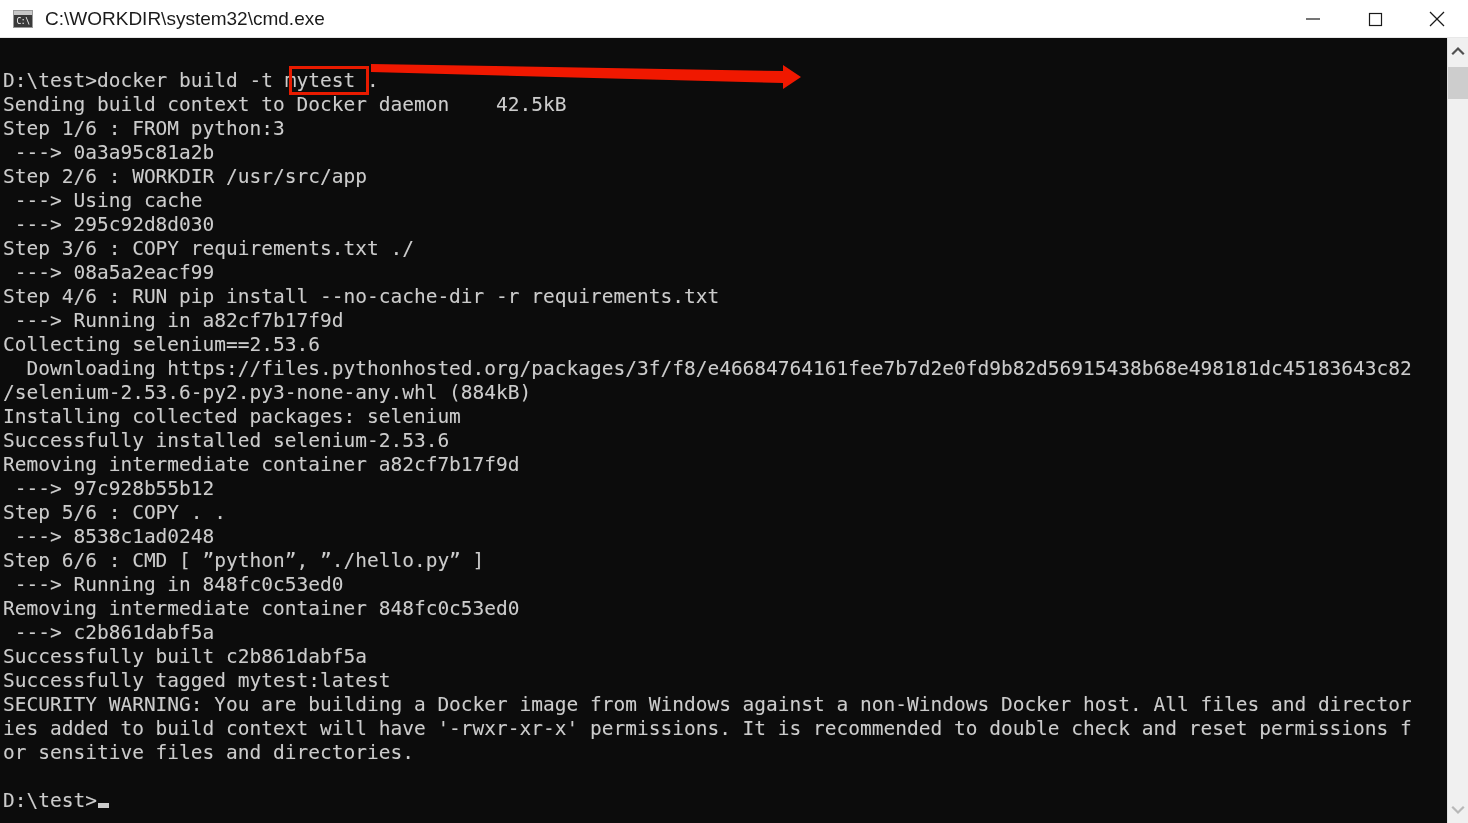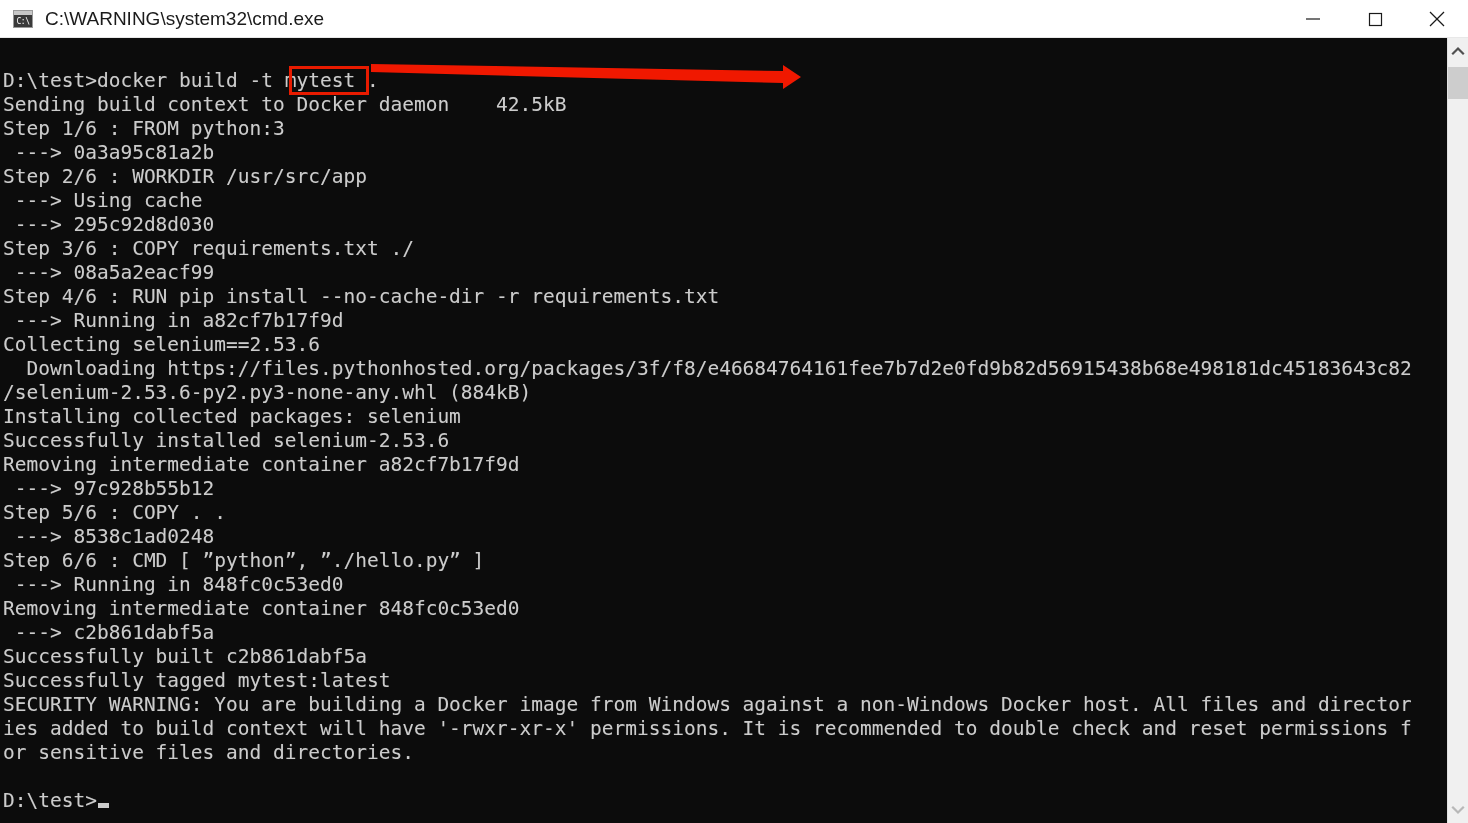--- a/index.html
+++ b/index.html
@@ -225,21 +225,21 @@
 <body>
 
 <div id="window">
 
   <div id="titlebar">
     <div id="title-left">
       <div id="cmd-icon">
         <div class="bar"></div>
         <div class="glyph">C:\</div>
       </div>
-      <span id="title-text">C:\WARNING\system32\cmd.exe</span>
+      <span id="title-text">C:\WORKDIR\system32\cmd.exe</span>
     </div>
     <div id="window-controls">
       <button class="wctl" title="Minimize">
         <svg width="22" height="22" viewBox="0 0 22 22">
           <line x1="4" y1="11" x2="18" y2="11" stroke="#1a1a1a" stroke-width="1.2"></line>
         </svg>
       </button>
       <button class="wctl" title="Maximize">
         <svg width="22" height="22" viewBox="0 0 22 22">
           <rect x="5.5" y="5.5" width="12" height="12" fill="none" stroke="#1a1a1a" stroke-width="1.2"></rect>

